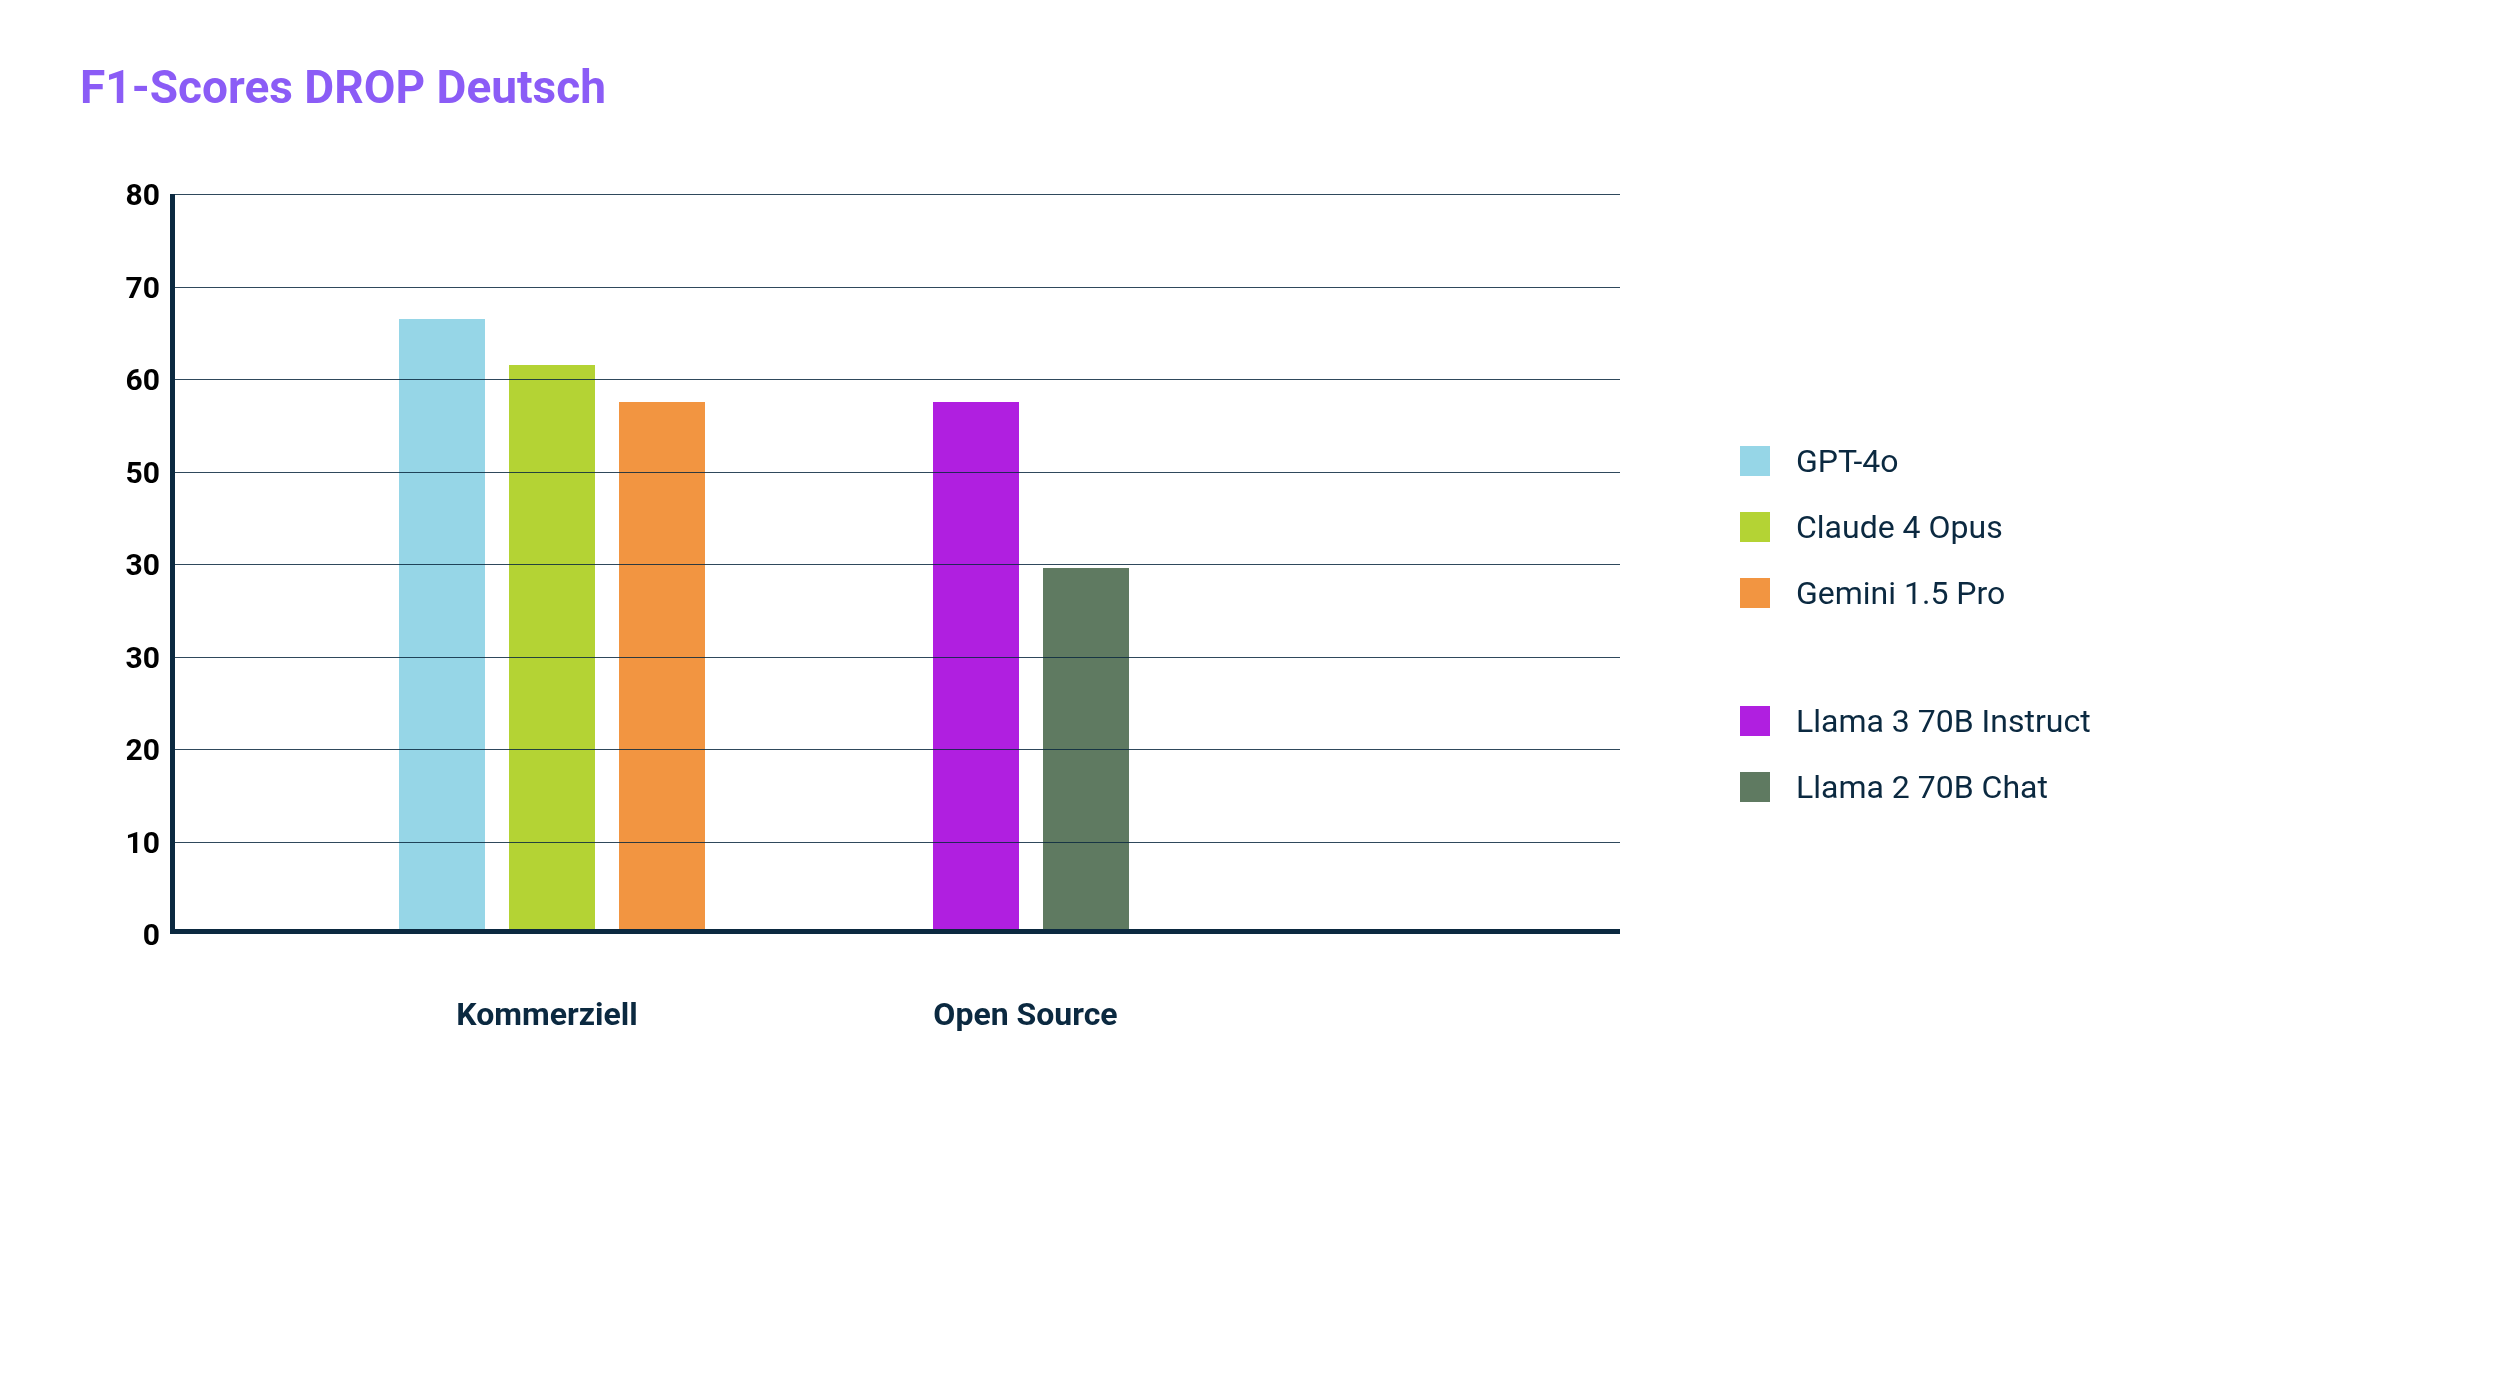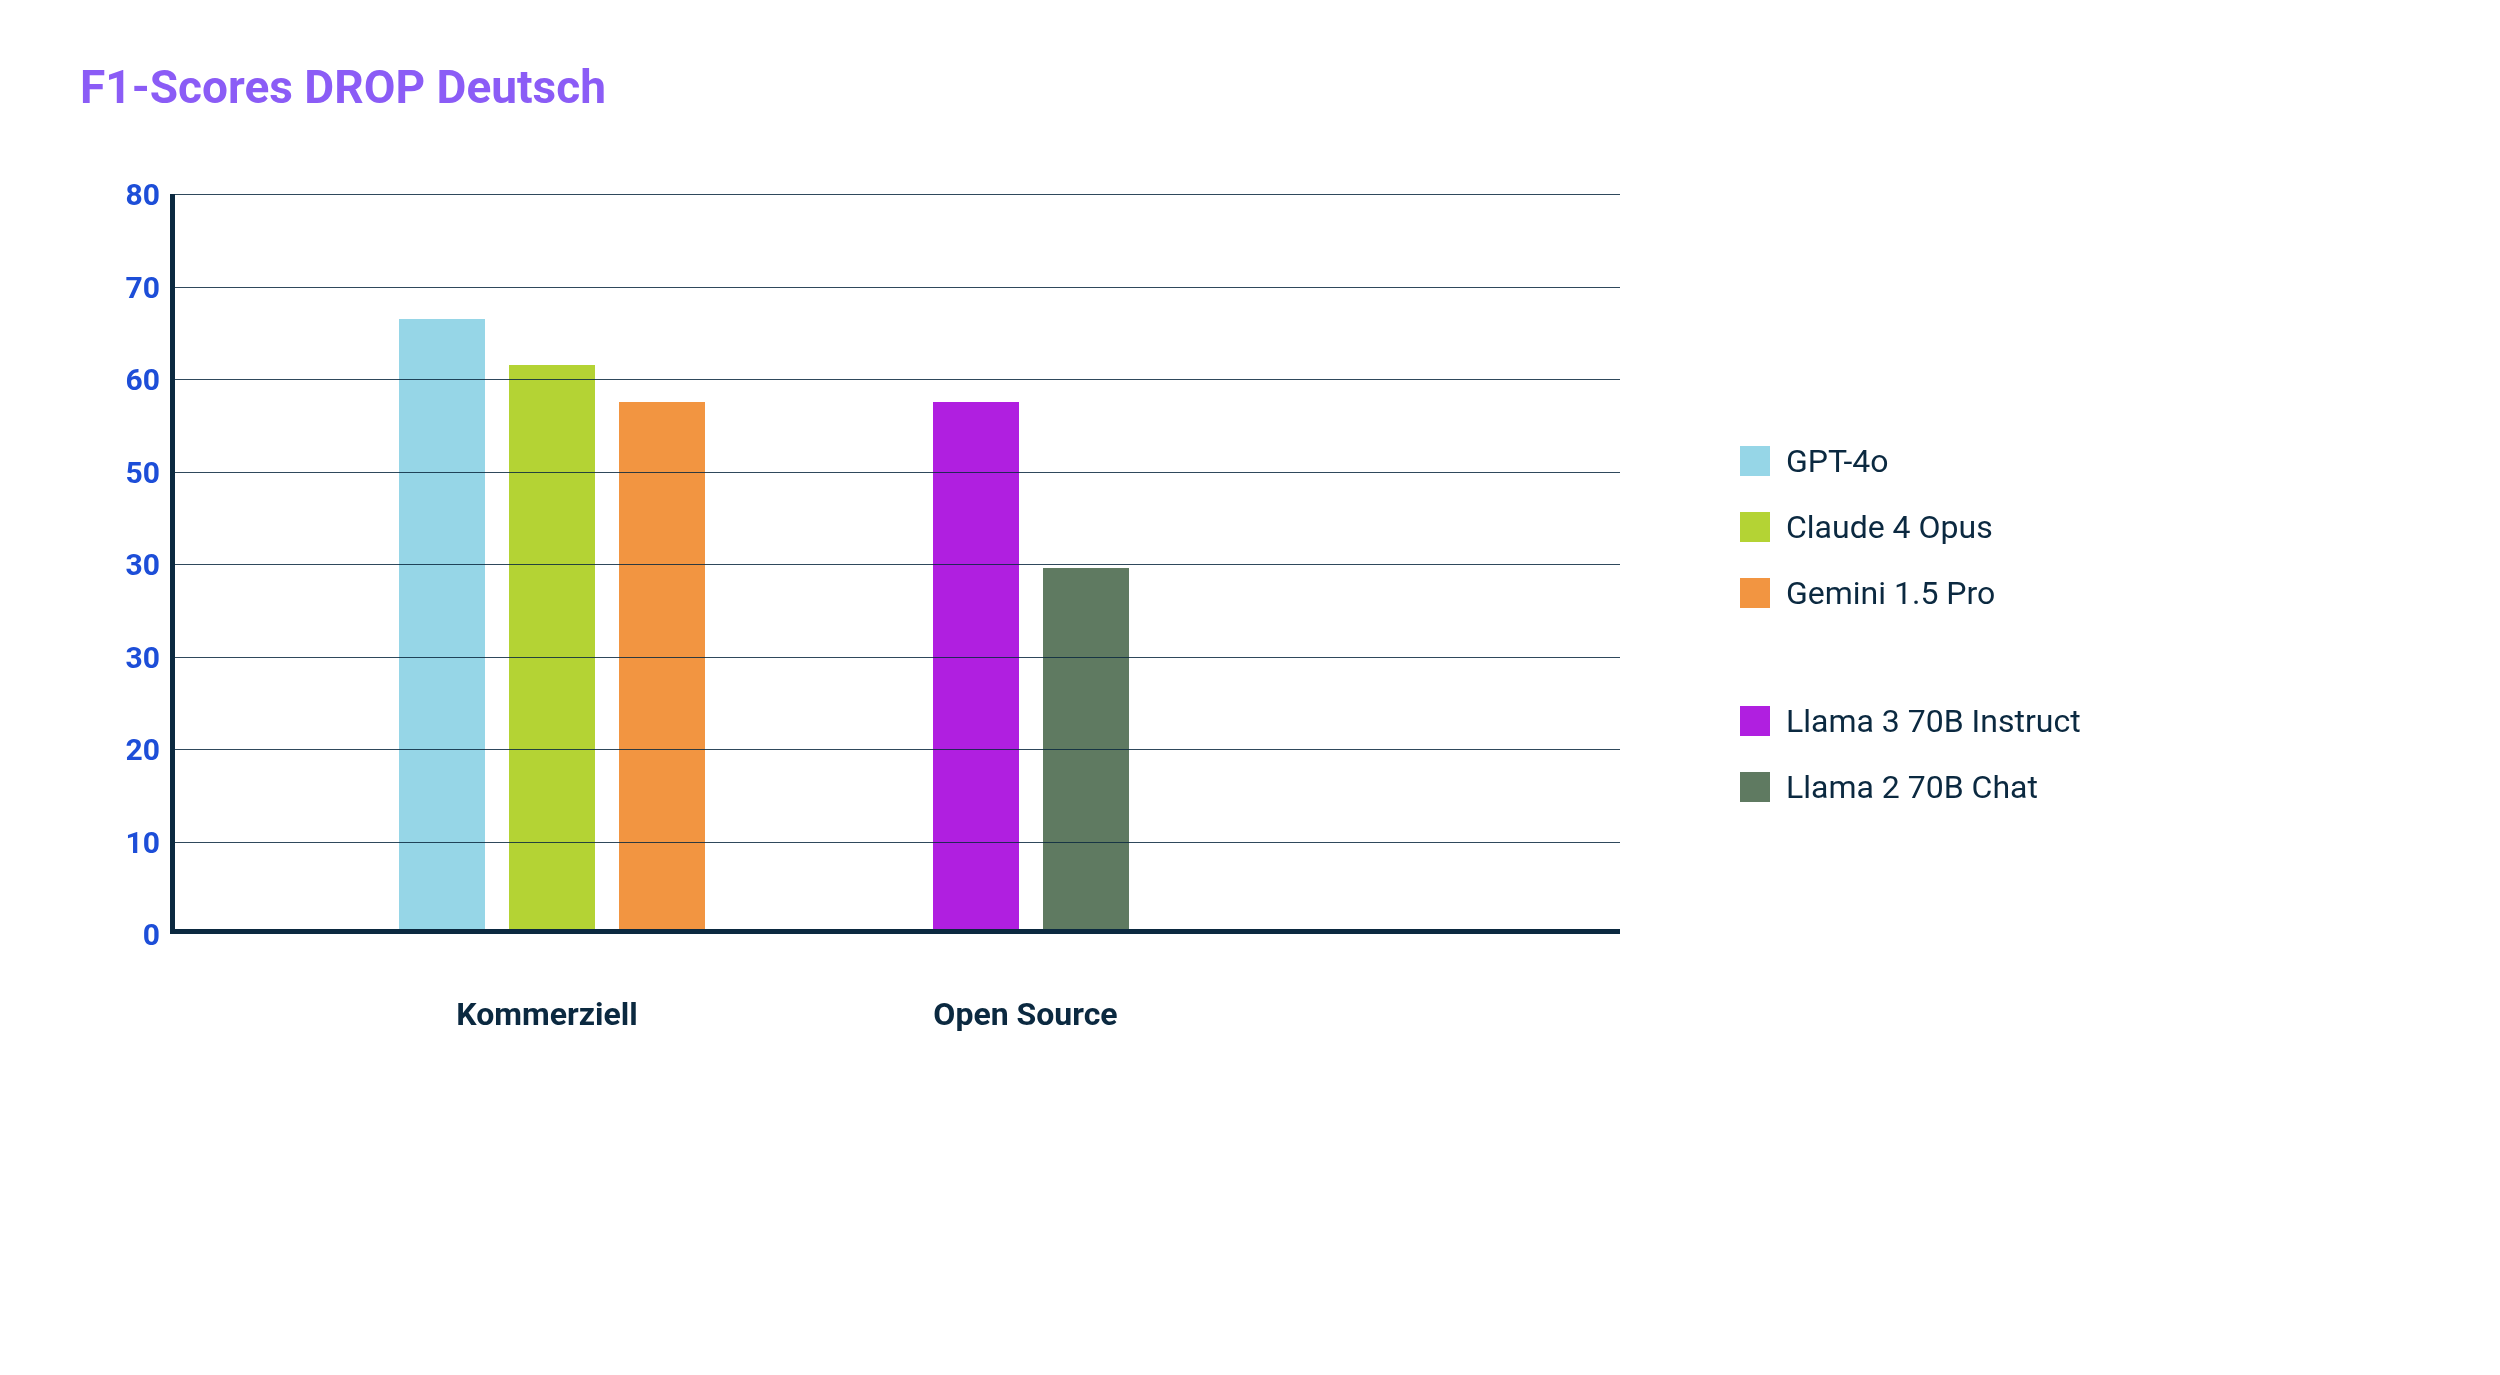--- a/index.html
+++ b/index.html
@@ -43,21 +43,21 @@
     background: #0b2940;
     opacity: 0.85;
   }
   .ytick {
     position: absolute;
     left: 0;
     width: 80px;
     text-align: right;
     font-size: 30px;
     font-weight: 700;
-    color: #1d4ed8;
+    color: #000000;
     transform: translateY(50%);
   }
   .bars {
     position: absolute;
     left: 0; right: 0; top: 0; bottom: 0;
   }
   .bar {
     position: absolute;
     bottom: 0;
     width: 86px;
@@ -75,21 +75,21 @@
   }
   .legend {
     font-size: 32px;
     color: #0b2940;
   }
   .legend-group { margin-bottom: 90px; }
   .legend-group:last-child { margin-bottom: 3px; }
   .legend-item {
     display: flex;
     align-items: center;
-    gap: 16px;
+    gap: 26px;
     margin: 28px 0;
     white-space: nowrap;
   }
   .swatch {
     width: 30px;
     height: 30px;
     flex: 0 0 30px;
   }
 </style>
 </head>

